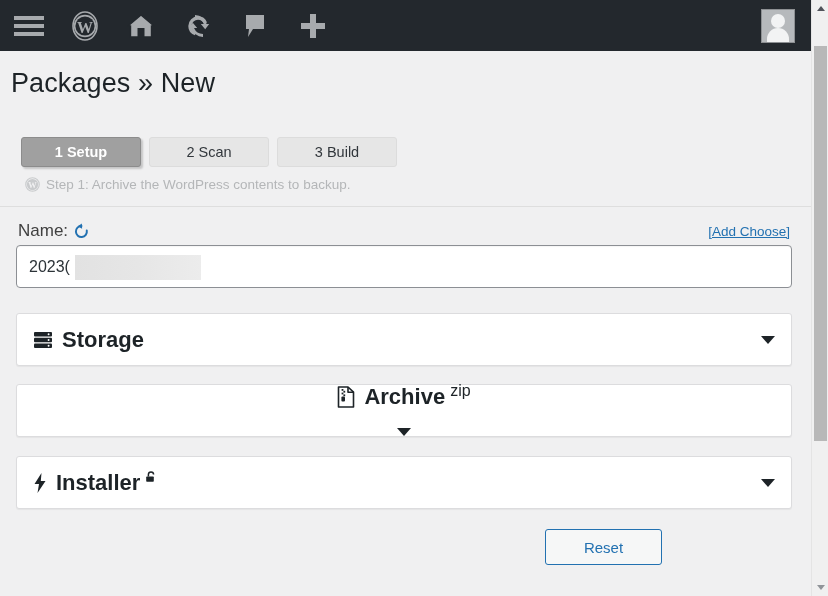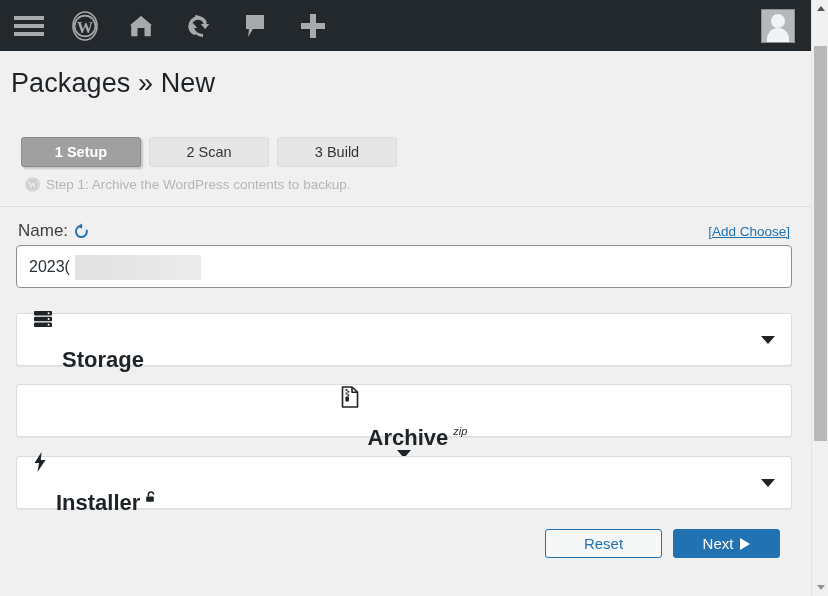--- a/index.html
+++ b/index.html
@@ -116,35 +116,35 @@
     box-shadow: 0 1px 1px rgba(0,0,0,.05);
     display: flex; align-items: center; justify-content: space-between;
     padding: 0 16px; cursor: pointer;
   }
   .panel-storage   { top: 313px; }
   .panel-archive   { top: 384px; flex-direction: column; }
   .panel-installer { top: 456px; }
   .panel-left { display: flex; align-items: flex-start; gap: 9px; }
   .panel-title {
     font-size: 22px; font-weight: bold; color: #1d2327; line-height: 24px;
-    display: flex; align-items: flex-start; gap: 5px; margin-top: 41px;
+    display: flex; align-items: flex-start; gap: 5px;
   }
   .panel-icon { display: flex; align-items: center; height: 24px; color: #1d2327;}
-  .sup { font-size: 11px; font-style: italic; font-weight: normal; color: #1d2327; line-height: 11px; }
+  .sup { font-size: 16px; font-weight: normal; color: #1d2327; line-height: 11px; }
   .sup-lock { display:flex; align-items:flex-start; height: 12px; color:#1d2327; }
   .chev {
     width: 0; height: 0;
     border-left: 7px solid transparent; border-right: 7px solid transparent;
     border-top: 8px solid #1d2327;
   }
 
   
   .footer { position: absolute; left: 545px; top: 529px; display: flex; gap: 11px; }
   .btn {
-    height: 29px; border-radius: 3px; font-size: 15px; cursor: pointer;
+    height: 36px; border-radius: 3px; font-size: 15px; cursor: pointer;
     display: flex; align-items: center; justify-content: center; gap: 7px;
   }
   .btn-reset {
     width: 117px; background: #f6f7f7; color: #2271b1; border: 1px solid #2271b1;
   }
   .btn-next {
     width: 107px; background: #2271b1; color: #fff; border: 1px solid #2271b1;
   }
   .btn-next .play {
     width: 0; height: 0;
@@ -334,24 +334,20 @@
           <rect x="1.2" y="5.4" width="7.6" height="5.4" rx="0.8" fill="#1d2327"></rect>
         </svg>
       </span>
     </span>
   </div>
   <span class="chev"></span>
 </div>
 
 <div class="footer">
   <button class="btn btn-reset">Reset</button>
-  <button class="btn btn-next">
-    <span>Next</span>
-    <span class="play"></span>
-  </button>
 </div>
 
 <div class="scrollbar">
   <div class="sb-arrow sb-up">
       <span class="tri"></span>
     </div>
   <div class="sb-thumb"></div>
   <div class="sb-arrow sb-down">
       <span class="tri"></span>
     </div>

